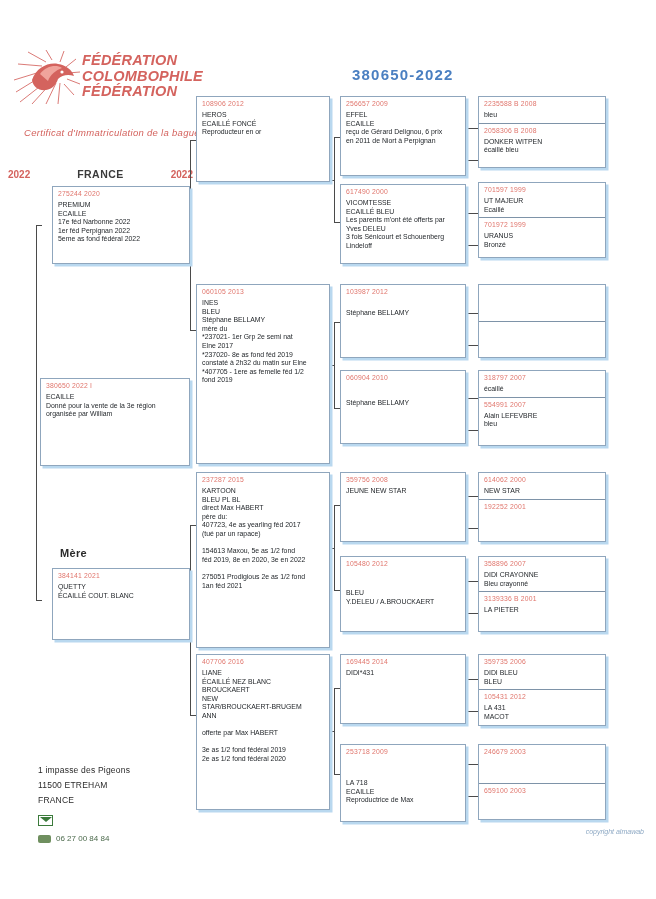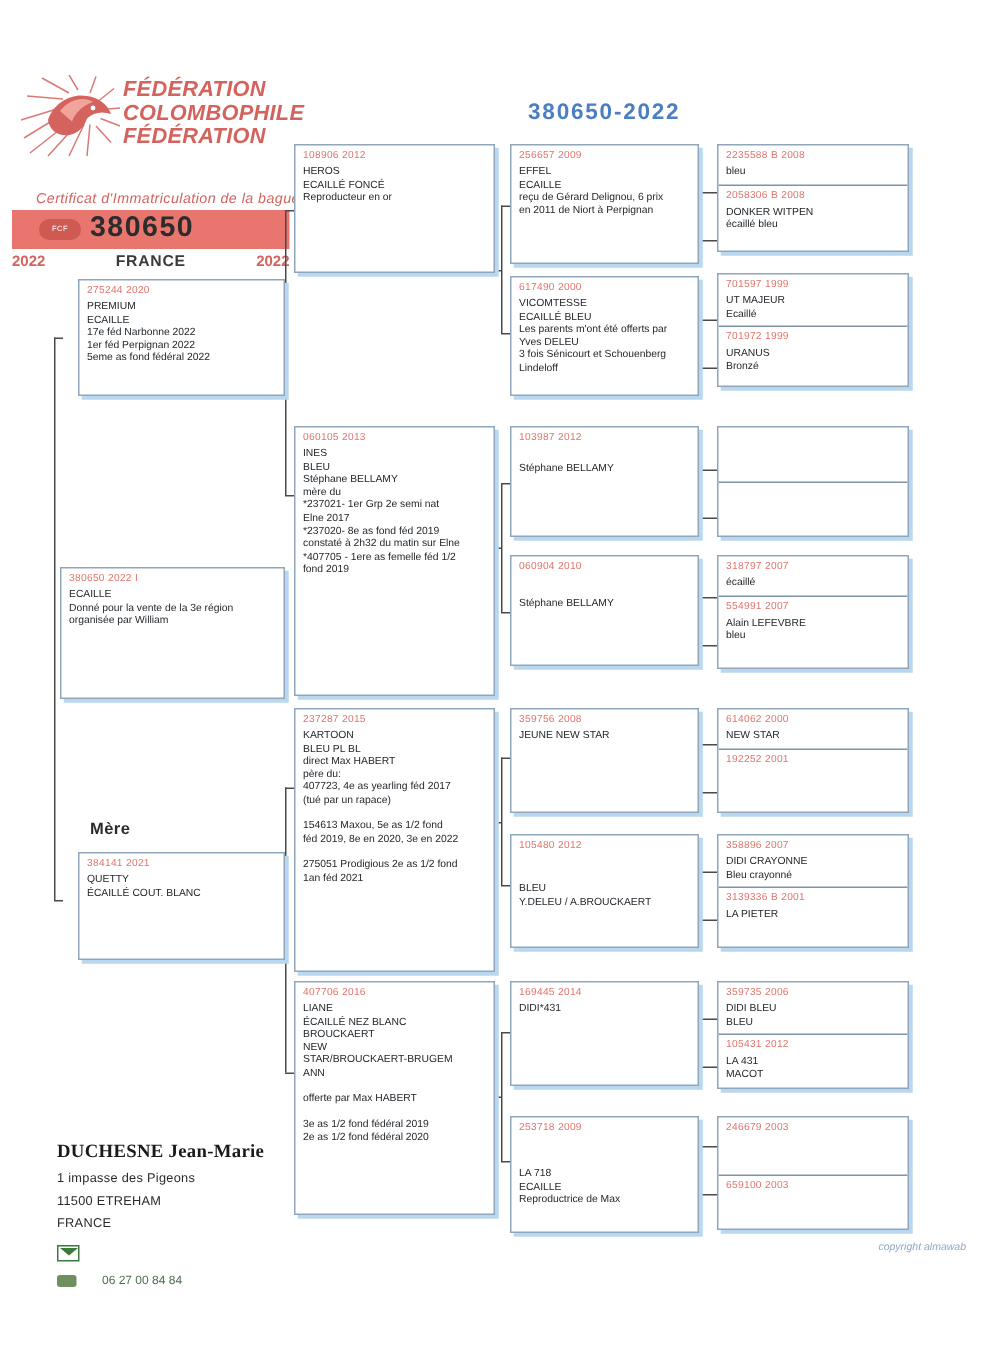--- a/index.html
+++ b/index.html
@@ -107,21 +107,21 @@
     border:1.4px solid #3b7a3b;box-sizing:border-box;
     position:relative;background:#fff;
   }
   .owner .mailicon:after{
     content:"";position:absolute;left:1px;top:1px;
     width:0;height:0;border-left:6px solid transparent;
     border-right:6px solid transparent;border-top:5px solid #3b7a3b;
   }
   .owner .phone{
     margin-top:8px;font-size:8px;color:#4d6b4d;
-    display:flex;align-items:center;gap:17px;
+    display:flex;align-items:center;gap:5px;
   }
   .owner .phone .ph-ic{
     display:inline-block;width:13px;height:8px;
     background:#6f8f5f;border-radius:2px;
   }
 
   .copyright{
     position:absolute;right:12px;top:828px;
     font-size:7px;color:#8ea9c4;font-style:italic;
   }
@@ -142,24 +142,20 @@
     </svg>
     <div class="fed-name">
       <div>FÉDÉRATION</div>
       <div>COLOMBOPHILE</div>
       <div>FÉDÉRATION</div>
     </div>
   </div>
 
   <div class="cert-line">Certificat d'Immatriculation de la bague</div>
 
-  <div class="band">
-    <div class="band-seal">FCF</div>
-    <div class="band-number">380650</div>
-  </div>
   <div class="band-row">
     <span>2022</span>
     <span class="ctr">FRANCE</span>
     <span>2022</span>
   </div>
 
   <div class="doc-title">380650-2022</div>
 
   <div class="conn v" style="left:190px;top:140px;height:190px;"></div>
   <div class="conn h" style="left:190px;top:140px;width:6px;"></div>
@@ -428,21 +424,20 @@
       <div class="btxt"></div>
     </div>
     <div class="divider"></div>
     <div class="half">
       <div class="bid">659100 2003</div>
       <div class="btxt"></div>
     </div>
   </div>
 
   <div class="owner">
-    <div class="oname">DUCHESNE Jean-Marie</div>
     <div class="oline">1 impasse des Pigeons</div>
     <div class="oline">11500 ETREHAM</div>
     <div class="oline">FRANCE</div>
     <div class="mailicon"></div>
     <div class="phone">
       <span class="ph-ic"></span>
       <span>06 27 00 84 84</span>
     </div>
   </div>
 

